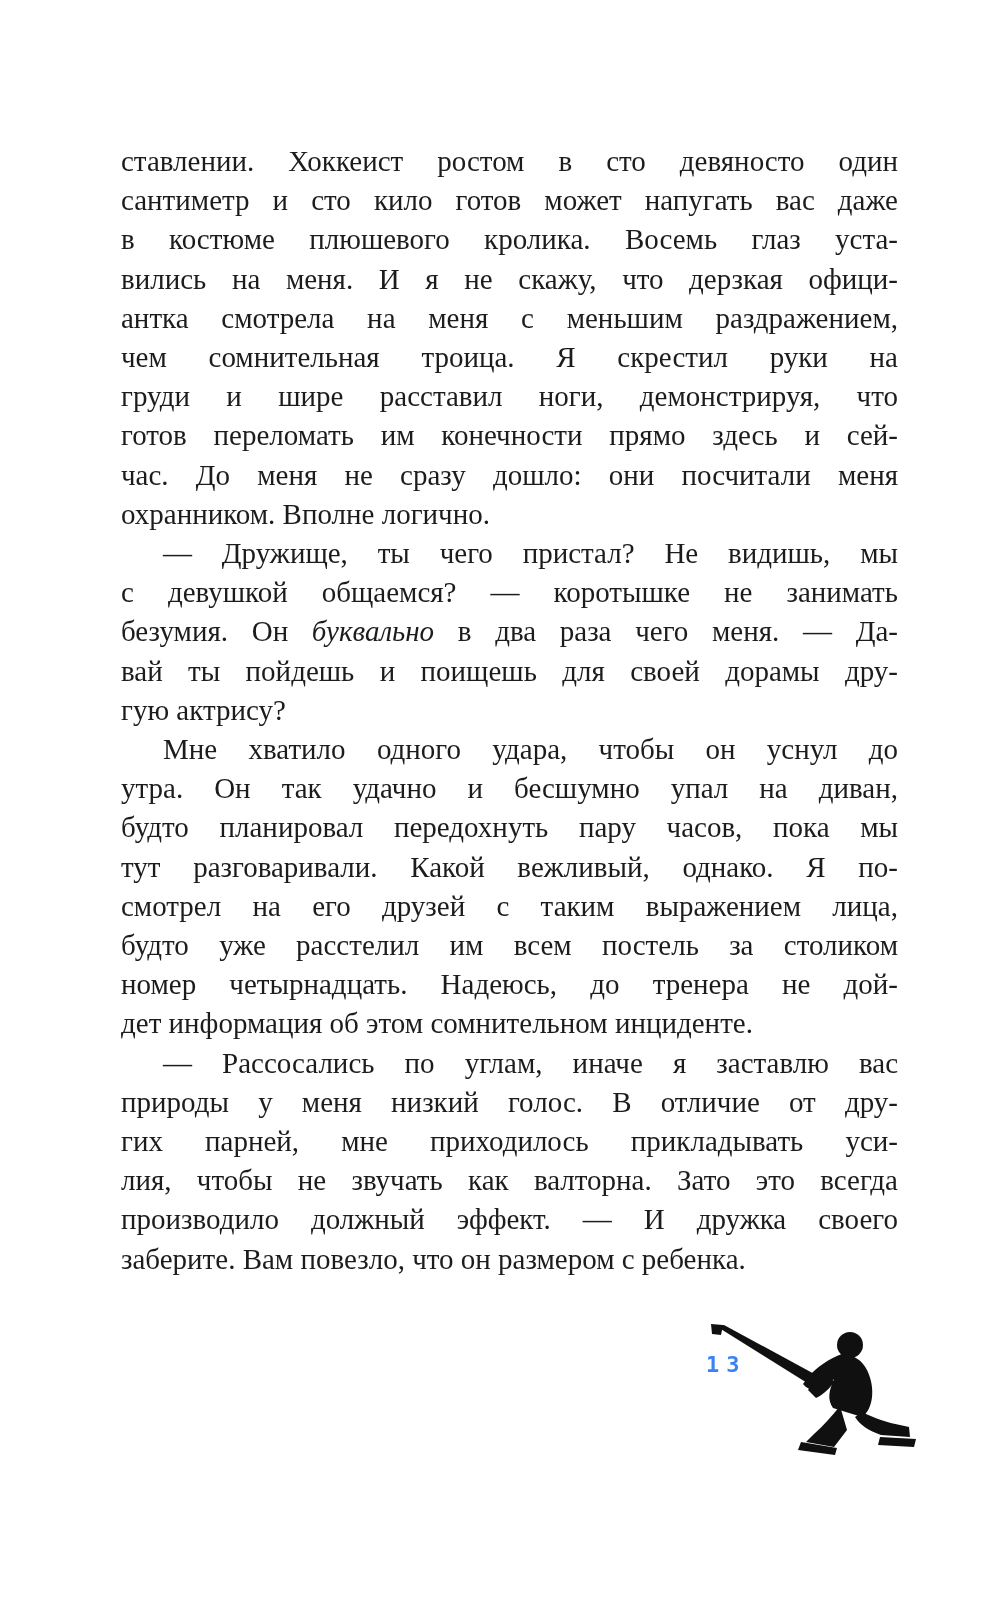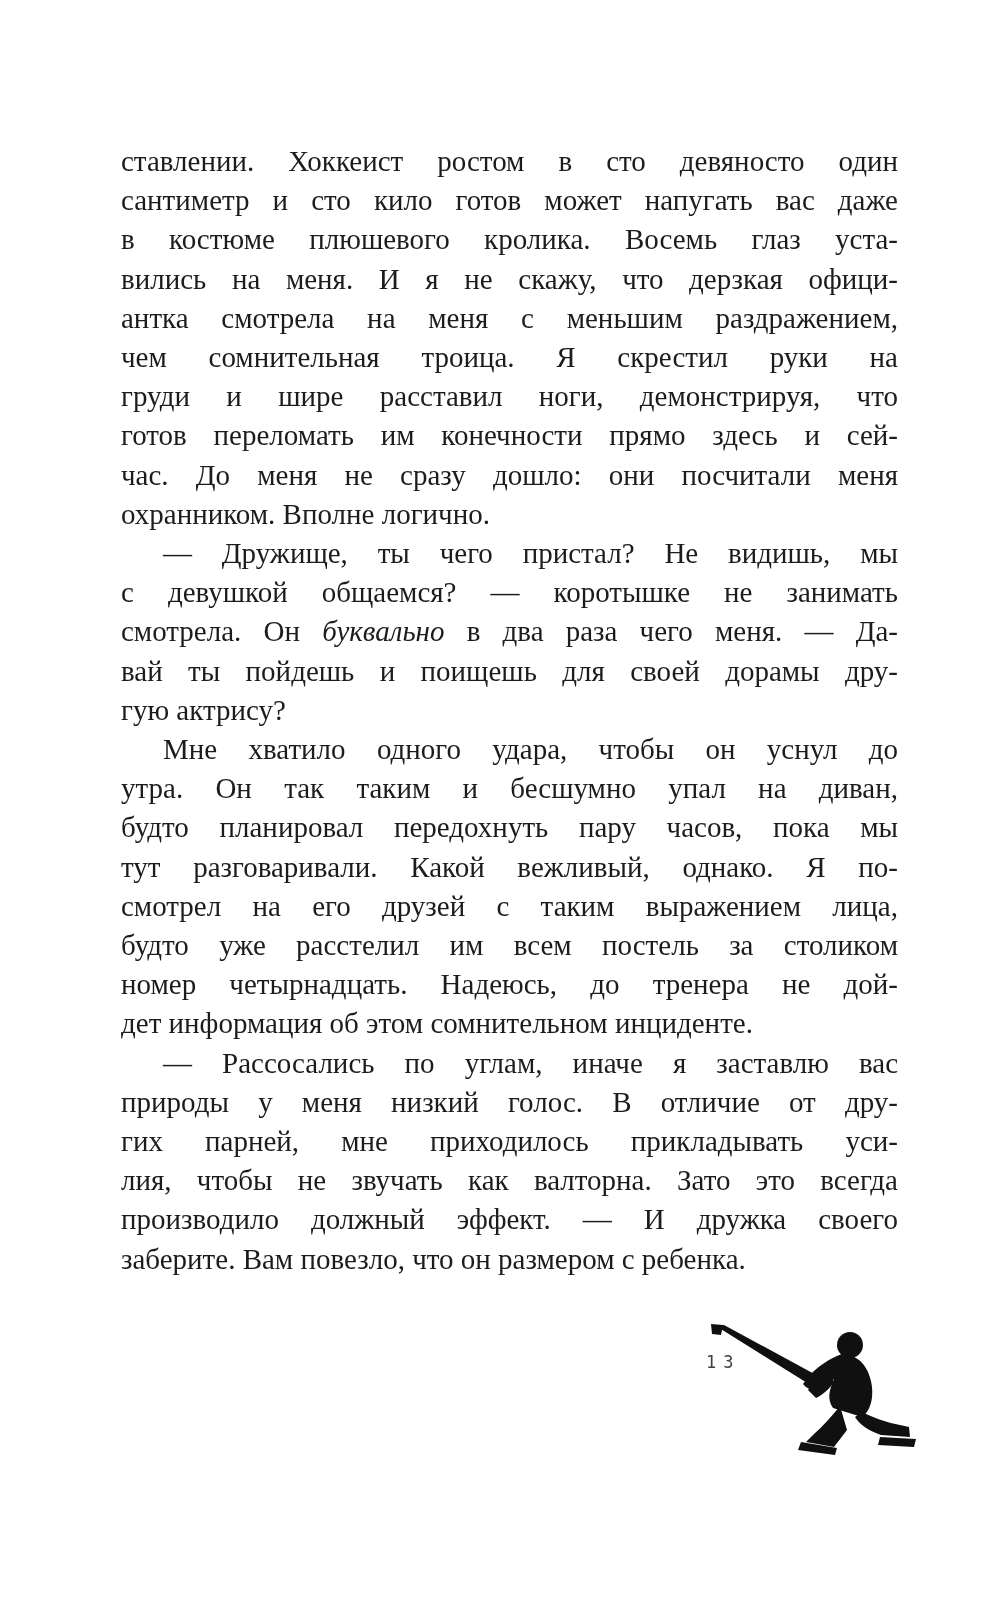--- a/index.html
+++ b/index.html
@@ -43,23 +43,24 @@
     left: 700px;
     top: 1318px;
     width: 218px;
     height: 140px;
   }
   .page-number {
     position: absolute;
     left: 6px;
     top: 34px;
     font-family: "DejaVu Sans Mono", "DejaVu Sans", monospace;
-    font-size: 17px;
+    font-size: 22px;
     letter-spacing: 7px;
-    color: #404040;
+    color: #3b82f6;
+    font-weight: bold;
   }
   .player-svg {
     position: absolute;
     left: 10px;
     top: 0;
     width: 208px;
     height: 138px;
   }
 </style>
 </head>
@@ -74,25 +75,25 @@
       <div class="line">в костюме плюшевого кролика. Восемь глаз уста-</div>
       <div class="line">вились на меня. И я не скажу, что дерзкая офици-</div>
       <div class="line">антка смотрела на меня с меньшим раздражением,</div>
       <div class="line">чем сомнительная троица. Я скрестил руки на</div>
       <div class="line">груди и шире расставил ноги, демонстрируя, что</div>
       <div class="line">готов переломать им конечности прямо здесь и сей-</div>
       <div class="line">час. До меня не сразу дошло: они посчитали меня</div>
       <div class="line last">охранником. Вполне логично.</div>
       <div class="line indent">— Дружище, ты чего пристал? Не видишь, мы</div>
       <div class="line">с девушкой общаемся? — коротышке не занимать</div>
-      <div class="line"><span>смотрела. Он </span><span class="em">буквально</span><span> в два раза чего меня. — Да-</span></div>
+      <div class="line"><span>безумия. Он </span><span class="em">буквально</span><span> в два раза чего меня. — Да-</span></div>
       <div class="line">вай ты пойдешь и поищешь для своей дорамы дру-</div>
       <div class="line last">гую актрису?</div>
       <div class="line indent">Мне хватило одного удара, чтобы он уснул до</div>
-      <div class="line">утра. Он так таким и бесшумно упал на диван,</div>
+      <div class="line">утра. Он так удачно и бесшумно упал на диван,</div>
       <div class="line">будто планировал передохнуть пару часов, пока мы</div>
       <div class="line">тут разговаривали. Какой вежливый, однако. Я по-</div>
       <div class="line">смотрел на его друзей с таким выражением лица,</div>
       <div class="line">будто уже расстелил им всем постель за столиком</div>
       <div class="line">номер четырнадцать. Надеюсь, до тренера не дой-</div>
       <div class="line last">дет информация об этом сомнительном инциденте.</div>
       <div class="line indent">— Рассосались по углам, иначе я заставлю вас</div>
       <div class="line">природы у меня низкий голос. В отличие от дру-</div>
       <div class="line">гих парней, мне приходилось прикладывать уси-</div>
       <div class="line">лия, чтобы не звучать как валторна. Зато это всегда</div>

